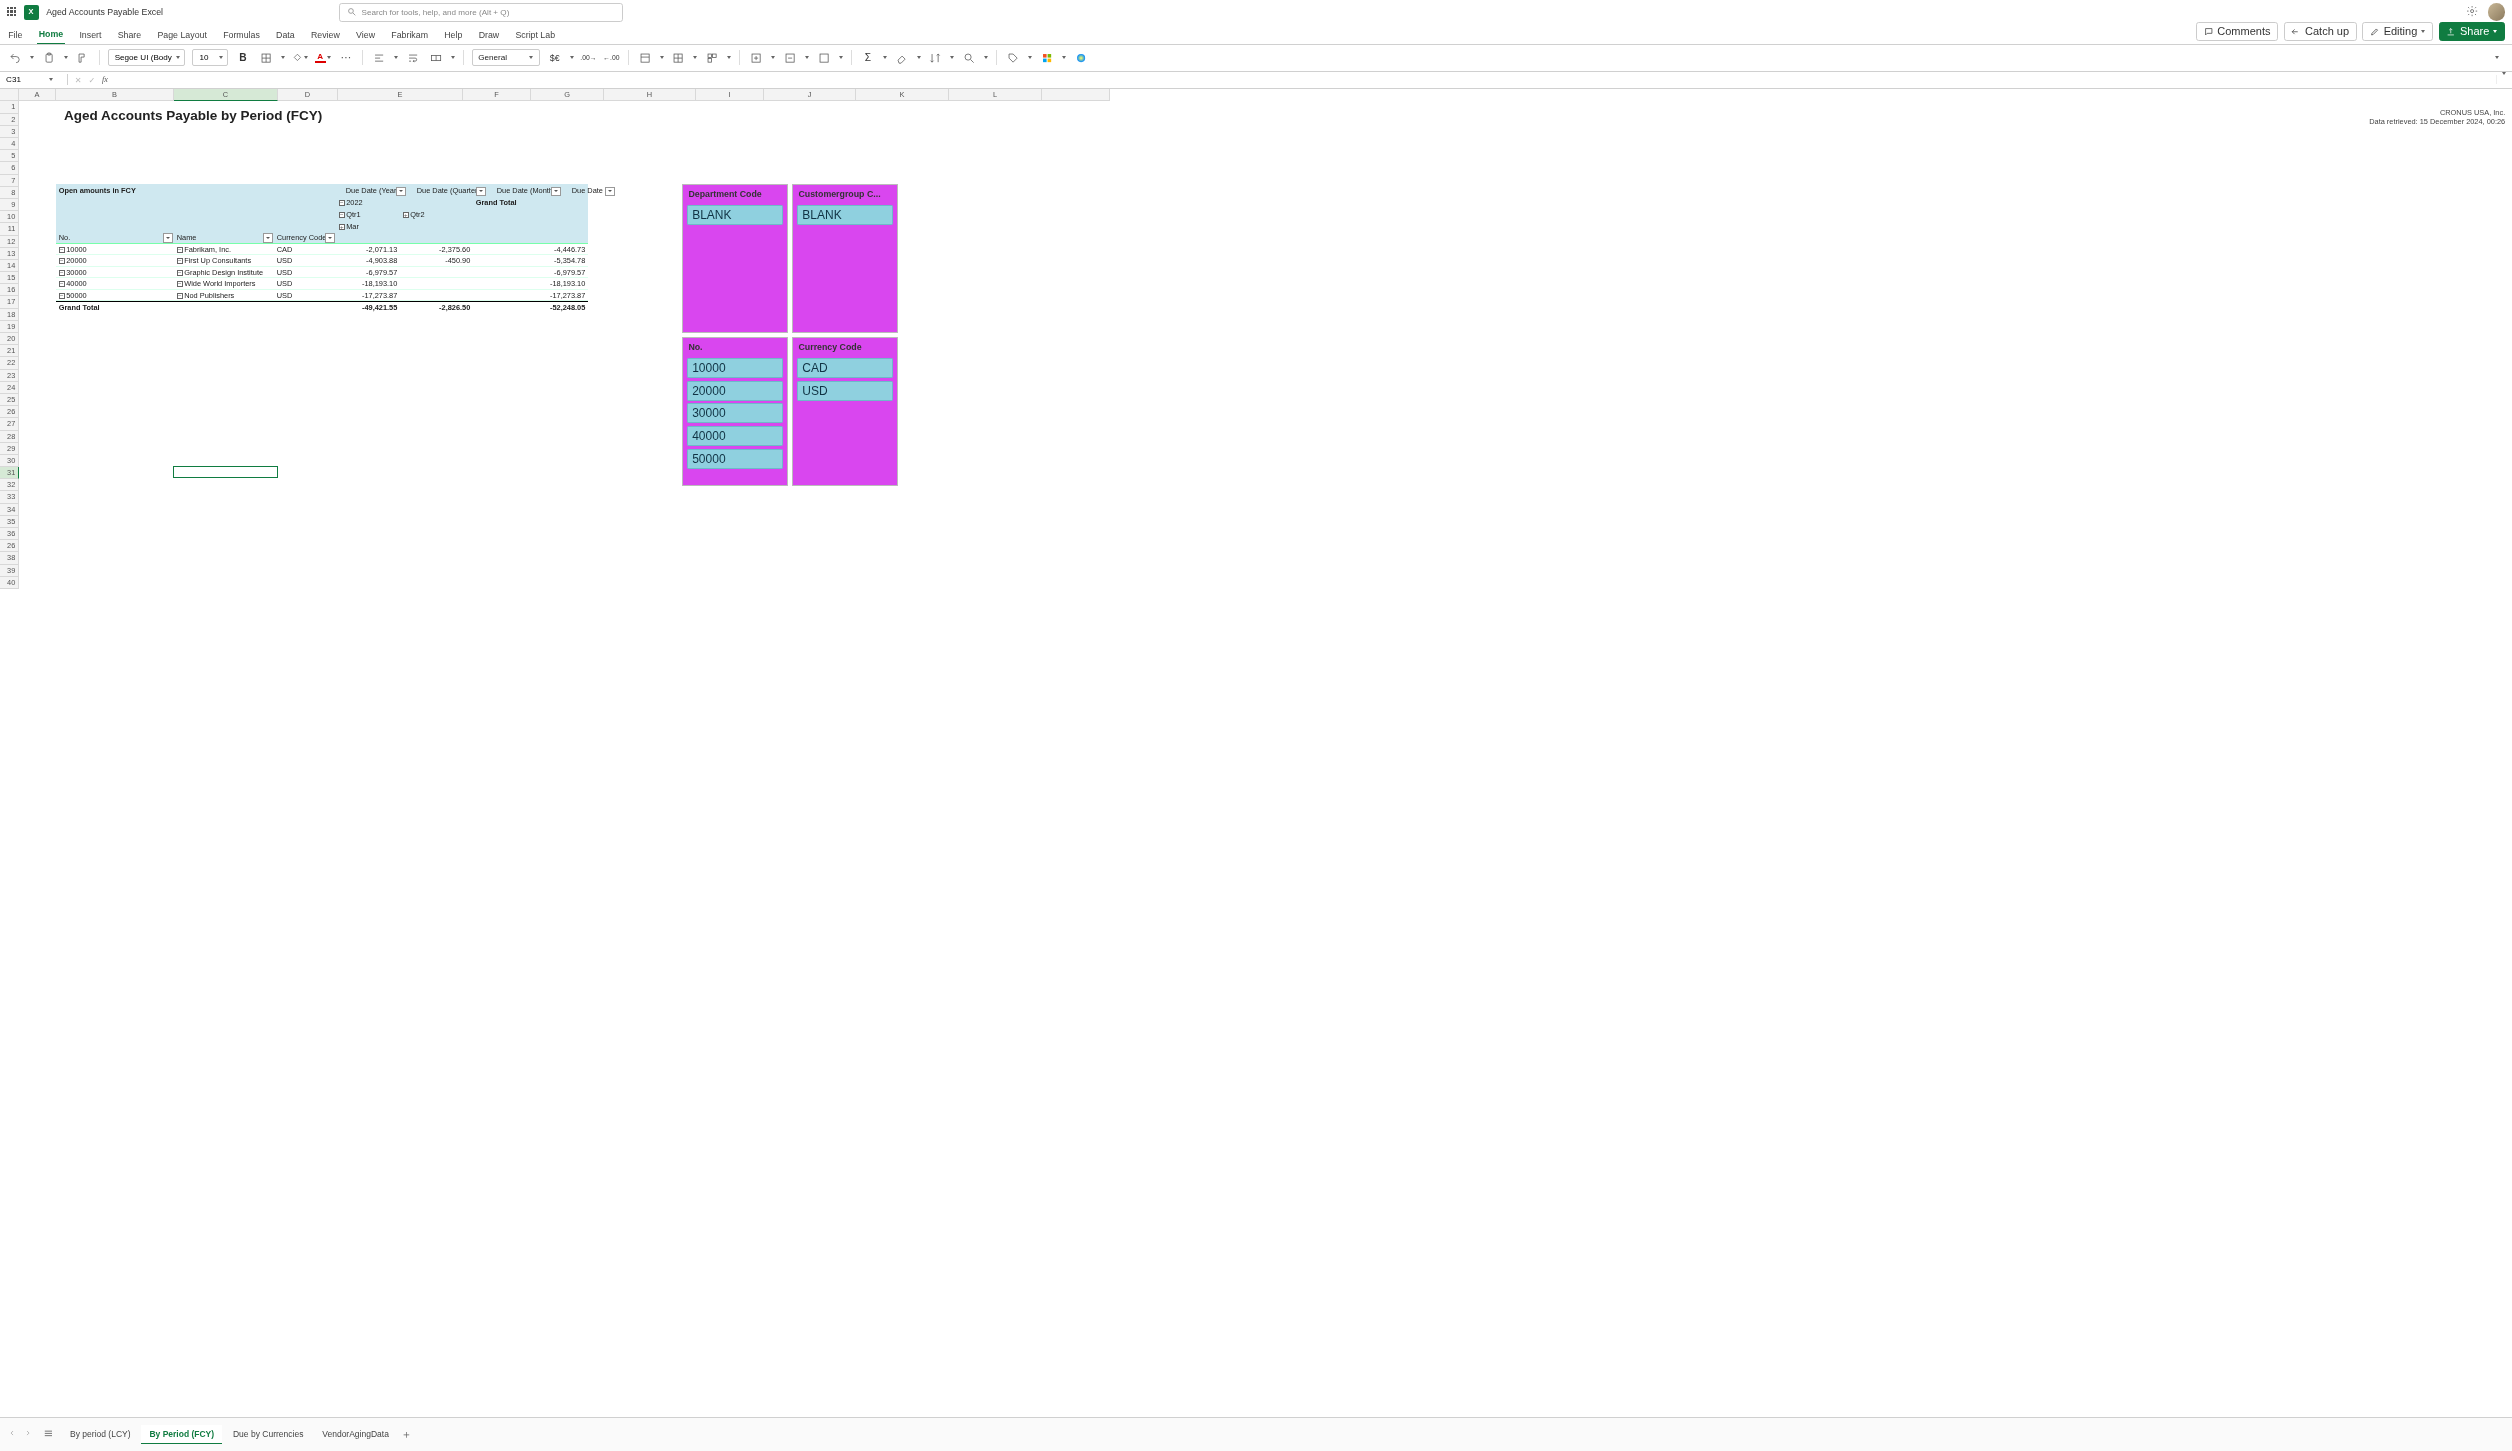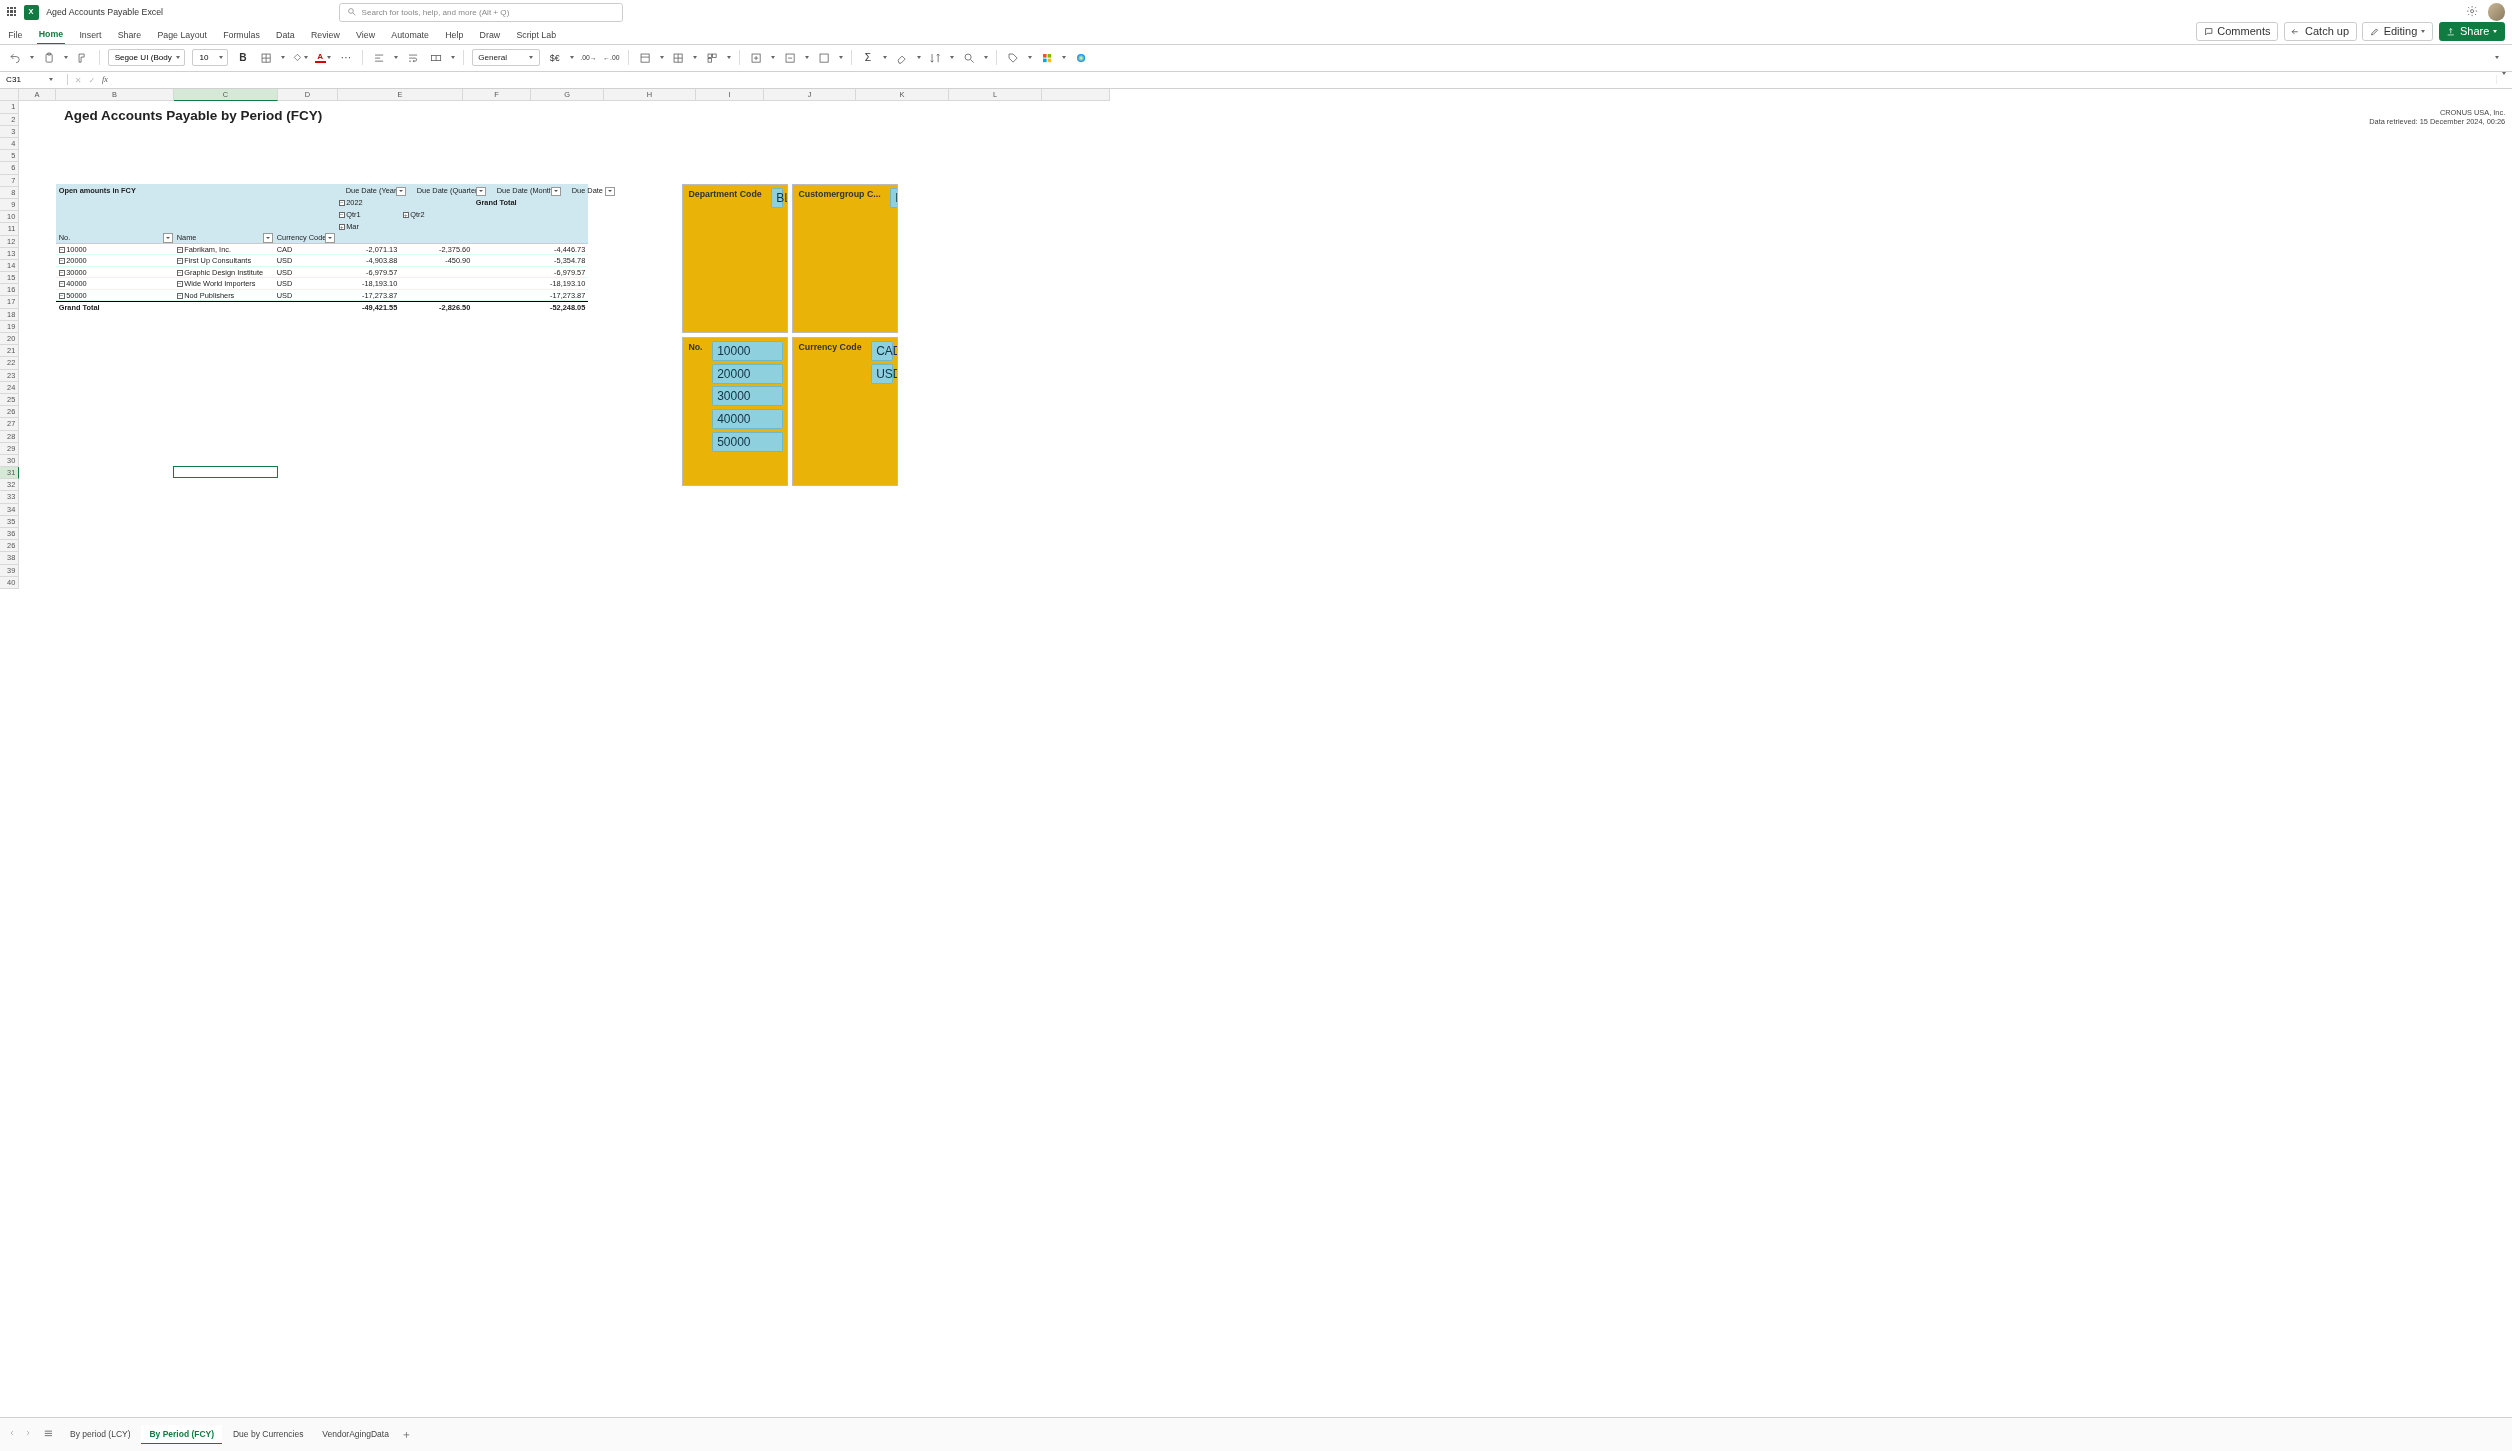--- a/index.html
+++ b/index.html
@@ -75,21 +75,21 @@
   .pv-colhead > div { padding:0 2.7px; position:relative; }
   .pv-row { display:grid; grid-template-columns: 118px 100px 62px 64px 73px 115px; height:11.5px; align-items:center; border-bottom:0.7px solid #dfe; }
   .pv-row > div { padding:0 2.7px; }
   .pv-row .num { text-align:right; }
   .pv-total { display:grid; grid-template-columns: 118px 100px 62px 64px 73px 115px; height:12.2px; align-items:center; border-top:1.4px solid #000; font-weight:600; }
   .pv-total > div { padding:0 2.7px; }
   .pv-total .num { text-align:right; }
   .outline-sym { display:inline-block; width:6.1px; height:6.1px; border:0.7px solid #666; text-align:center; line-height:4.7px; font-size:6.1px; margin-right:1.4px; color:#555; background:#fff; }
   
   .slicers { position:absolute; left:626px; top:76px; display:grid; grid-template-columns: 106px 106px; gap:4.1px; }
-  .slicer { border:0.7px solid #bbb; background:#eab308; display:flex; flex-direction:row; }
+  .slicer { border:0.7px solid #bbb; background:#d946ef; display:flex; flex-direction:column; }
   .slicer.h1 { height:149px; }
   .slicer.h2 { height:149px; }
   .slicer-title { font-size:8.8px; font-weight:600; padding:4.1px 5.4px 2.7px 5.4px; color:#333; white-space:nowrap; overflow:hidden; text-overflow:ellipsis; }
   .slicer-body { flex:1; padding:2.7px 4.1px; display:flex; flex-direction:column; gap:2.7px; overflow:hidden; }
   .slicer-item { background:#8fd0df; border:0.7px solid #6eb8c9; border-radius:1.4px; padding:2px 4.1px; font-size:12px; color:#134; }
   
   .sheet-tabs { position:fixed; bottom:0; left:0; right:0; height:34px; border-top:0.7px solid #d0d0d0; background:#fafafa; display:flex; align-items:center; padding:0 5.4px; gap:2.7px; }
   .sheet-nav { color:#999; padding:0 2.7px; }
   .sheet-nav svg { width:8.1px; height:8.1px; stroke:#999; fill:none; stroke-width:2; }
   .sheet-menu svg { width:10.8px; height:10.8px; stroke:#666; fill:none; stroke-width:2; }
@@ -138,21 +138,21 @@
 <div class="menubar">
   <div class="item">File</div>
   <div class="item active">Home</div>
   <div class="item">Insert</div>
   <div class="item">Share</div>
   <div class="item">Page Layout</div>
   <div class="item">Formulas</div>
   <div class="item">Data</div>
   <div class="item">Review</div>
   <div class="item">View</div>
-  <div class="item">Automate</div>
+  <div class="item">Fabrikam</div>
   <div class="item">Help</div>
   <div class="item">Draw</div>
   <div class="item">Script Lab</div>
   <div class="menubar-right">
     <div class="pill">
       <svg viewBox="0 0 24 24">
           <path d="M4 4h16v12H8l-4 4z"></path>
         </svg>
       <span>Comments</span>
     </div>

